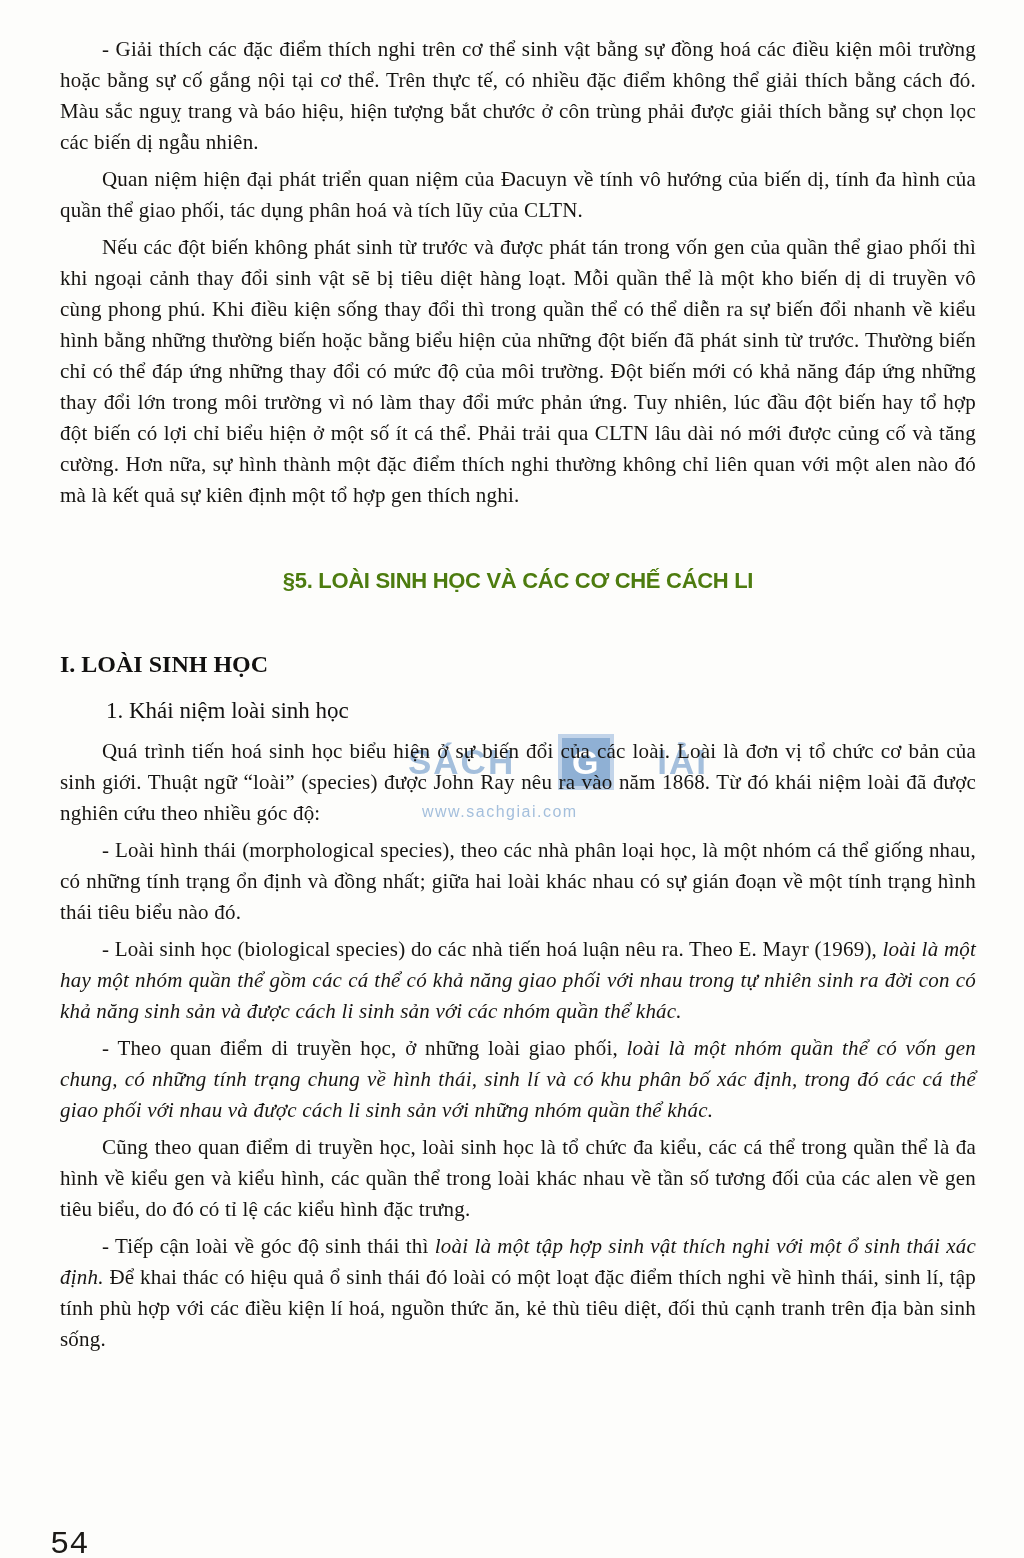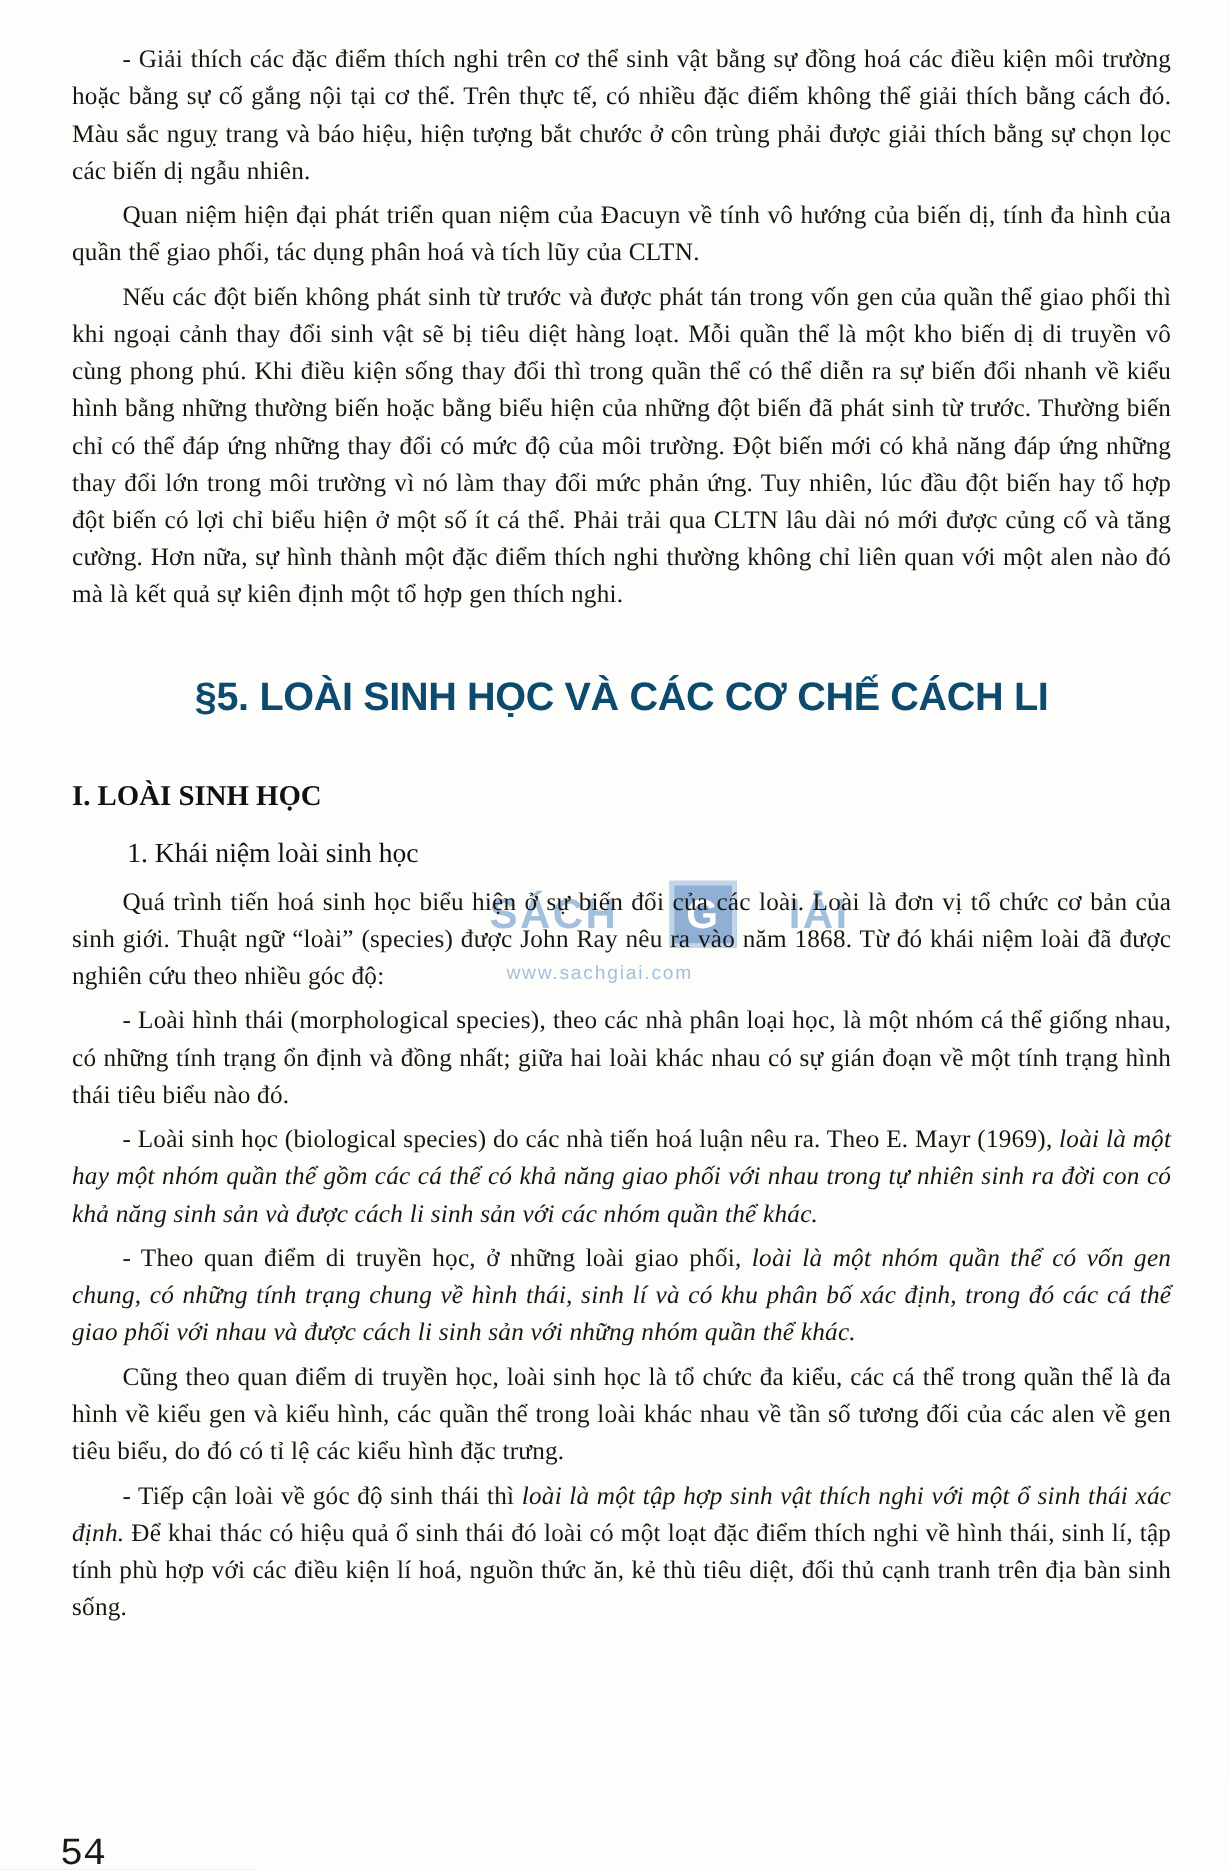--- a/index.html
+++ b/index.html
@@ -24,24 +24,24 @@
     font-size:21px;
     line-height:31px;
     letter-spacing:0.2px;
   }
   p.para .it{font-style:italic;}
   .chapter-heading{
     margin:50px 0 0 0;
     text-align:center;
     font-family:"Liberation Sans","DejaVu Sans",sans-serif;
     font-weight:700;
-    font-size:33px;
+    font-size:22px;
     line-height:40px;
     letter-spacing:-0.3px;
-    color:#0c4a6e;
+    color:#4d7c0f;
   }
   .part-heading{
     margin:47px 0 0 0;
     font-size:24px;
     line-height:32px;
     font-weight:700;
     color:#121110;
   }
   .sub-heading{
     margin:16px 0 10px 46px;

